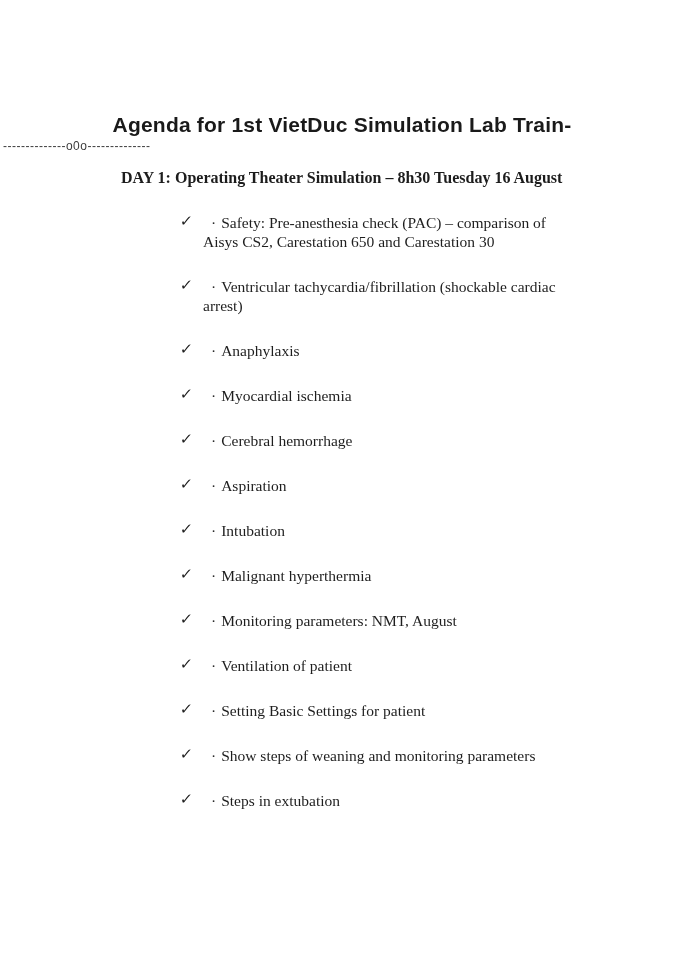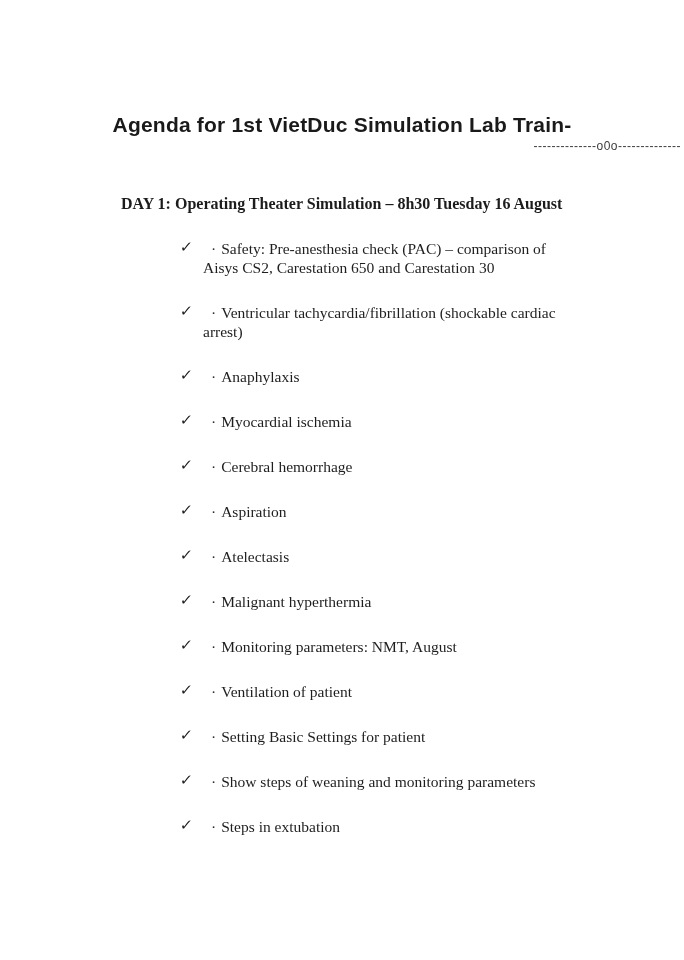--- a/index.html
+++ b/index.html
@@ -17,31 +17,31 @@
   .title {
     text-align: center;
     font-family: "Liberation Sans", sans-serif;
     font-weight: bold;
     font-size: 21px;
     line-height: 25px;
     color: #1a1a1a;
     letter-spacing: 0.2px;
   }
   .divider {
-    text-align: right;
+    text-align: left;
     font-family: "Liberation Sans", sans-serif;
     font-size: 12px;
     line-height: 15px;
     color: #3c3c3c;
     margin-top: 2px;
     margin-bottom: 5px;
     letter-spacing: 0.5px;
   }
   .day-heading {
-    margin: 40px 0 0 118px;
+    margin: 14px 0 0 118px;
     font-family: "Liberation Serif", serif;
     font-weight: bold;
     font-size: 16px;
     line-height: 19px;
     color: #1c1c1c;
     white-space: pre-wrap;
   }
   .item {
     position: relative;
     margin: 26px 0 0 200px;
@@ -95,21 +95,21 @@
   </div>
   <div class="item">
     <span class="check">✓</span><span class="bullet">·</span><span>Cerebral hemorrhage</span>
   </div>
 
 
   <div class="item">
     <span class="check">✓</span><span class="bullet">·</span><span>Aspiration</span>
   </div>
   <div class="item">
-    <span class="check">✓</span><span class="bullet">·</span><span>Atelectasis</span>
+    <span class="check">✓</span><span class="bullet">·</span><span>Intubation</span>
   </div>
   <div class="item">
     <span class="check">✓</span><span class="bullet">·</span><span>Malignant hyperthermia</span>
   </div>
   <div class="item">
     <span class="check">✓</span><span class="bullet">·</span><span>Monitoring parameters: NMT, August</span>
   </div>
 
 
   <div class="item">

